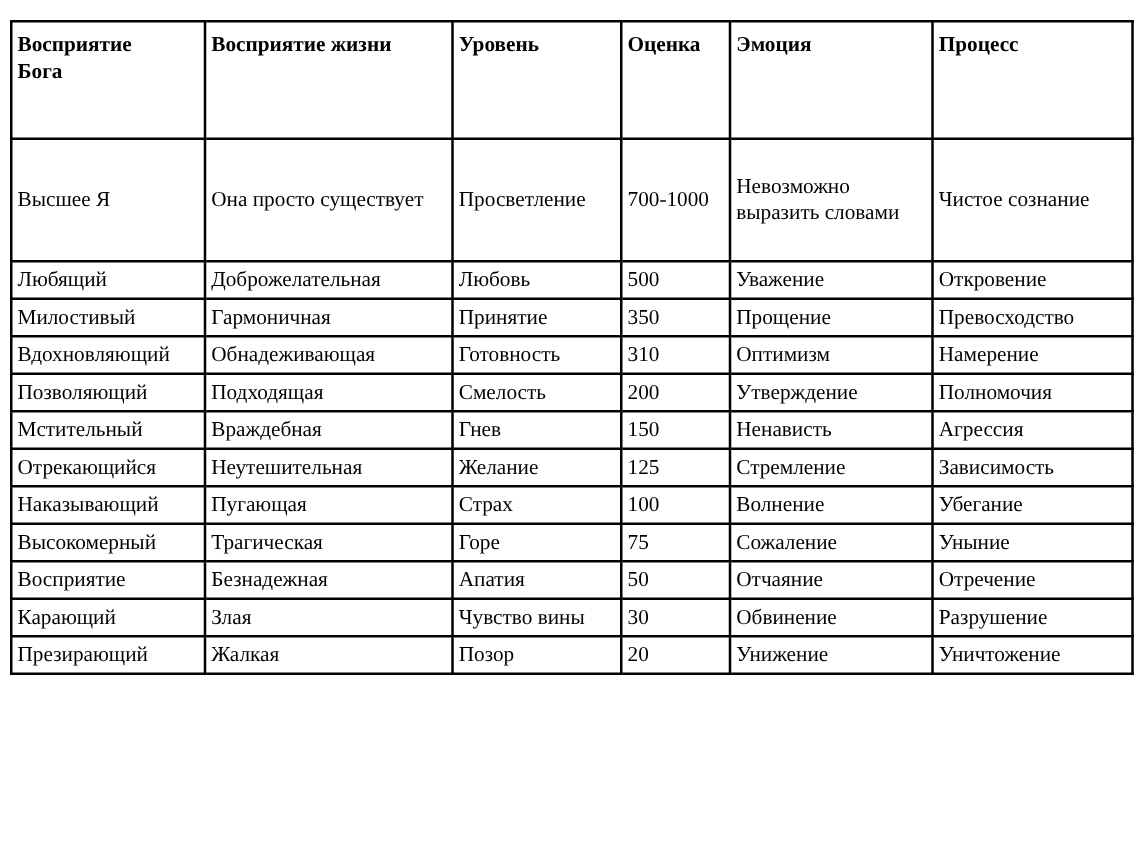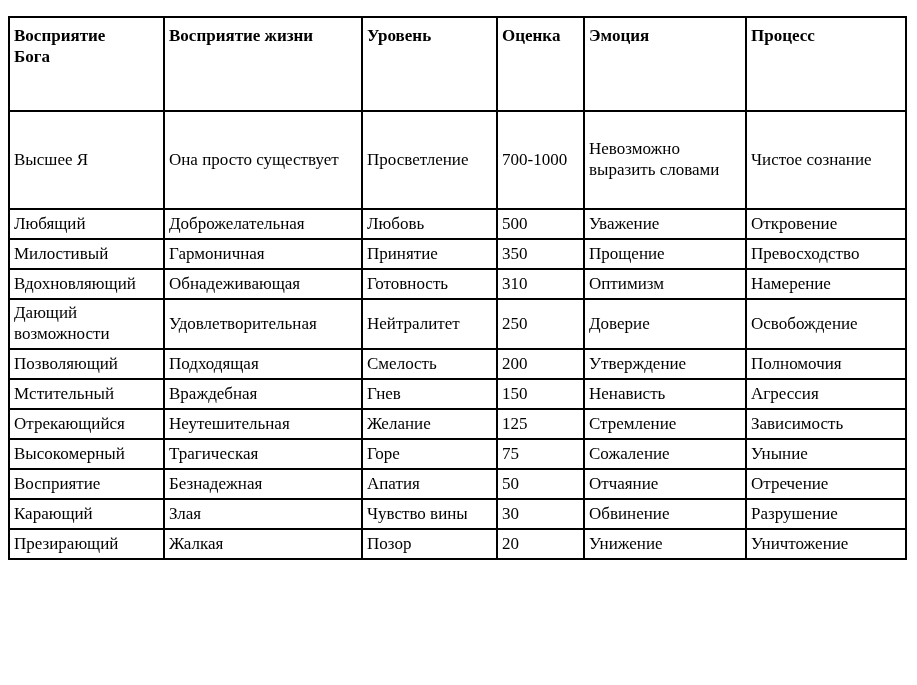--- a/index.html
+++ b/index.html
@@ -172,40 +172,20 @@
           <td>
             <span class="cell-text">310</span>
           </td>
           <td>
             <span class="cell-text">Оптимизм</span>
           </td>
           <td>
             <span class="cell-text">Намерение</span>
           </td>
         </tr>
-        <tr class="row-mid">
-          <td>
-            <span class="cell-text">Дающий возможности</span>
-          </td>
-          <td>
-            <span class="cell-text">Удовлетворительная</span>
-          </td>
-          <td>
-            <span class="cell-text">Нейтралитет</span>
-          </td>
-          <td>
-            <span class="cell-text">250</span>
-          </td>
-          <td>
-            <span class="cell-text">Доверие</span>
-          </td>
-          <td>
-            <span class="cell-text">Освобождение</span>
-          </td>
-        </tr>
         <tr class="row-std">
           <td>
             <span class="cell-text">Позволяющий</span>
           </td>
           <td>
             <span class="cell-text">Подходящая</span>
           </td>
           <td>
             <span class="cell-text">Смелость</span>
           </td>
@@ -250,20 +230,40 @@
             <span class="cell-text">Желание</span>
           </td>
           <td>
             <span class="cell-text">125</span>
           </td>
           <td>
             <span class="cell-text">Стремление</span>
           </td>
           <td>
             <span class="cell-text">Зависимость</span>
+          </td>
+        </tr>
+        <tr class="row-std">
+          <td>
+            <span class="cell-text">Наказывающий</span>
+          </td>
+          <td>
+            <span class="cell-text">Пугающая</span>
+          </td>
+          <td>
+            <span class="cell-text">Страх</span>
+          </td>
+          <td>
+            <span class="cell-text">100</span>
+          </td>
+          <td>
+            <span class="cell-text">Волнение</span>
+          </td>
+          <td>
+            <span class="cell-text">Убегание</span>
           </td>
         </tr>
         <tr class="row-std">
           <td>
             <span class="cell-text">Высокомерный</span>
           </td>
           <td>
             <span class="cell-text">Трагическая</span>
           </td>
           <td>

